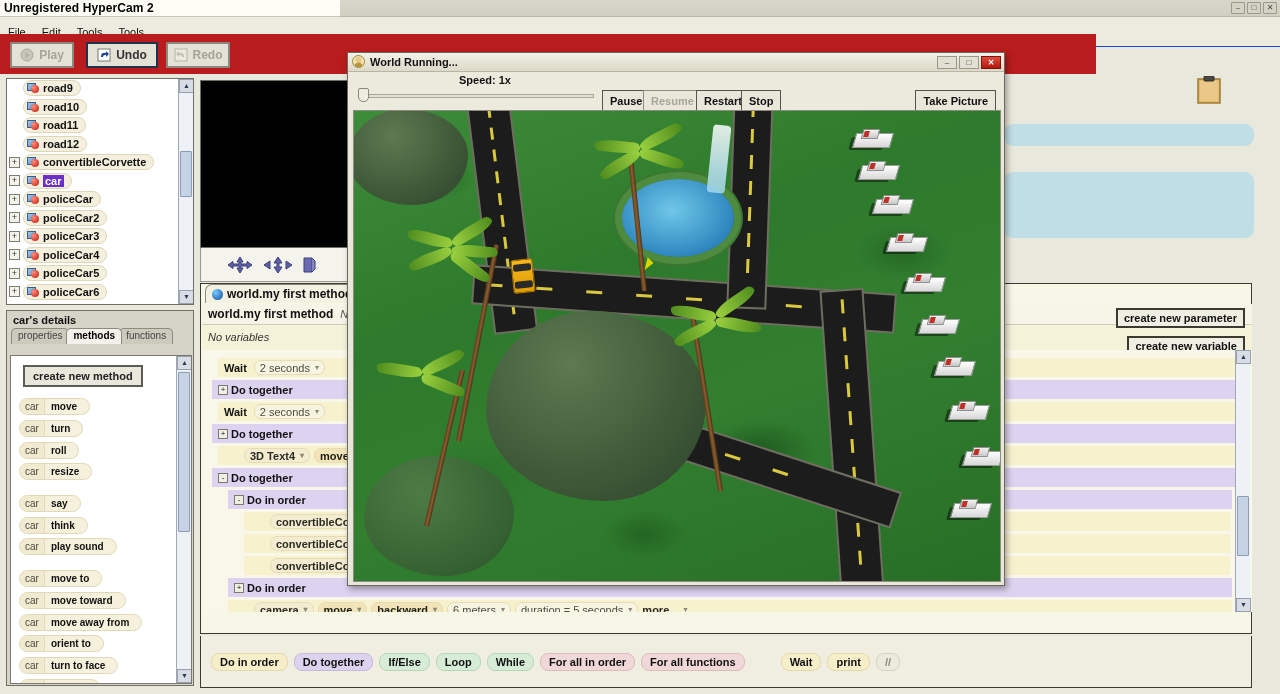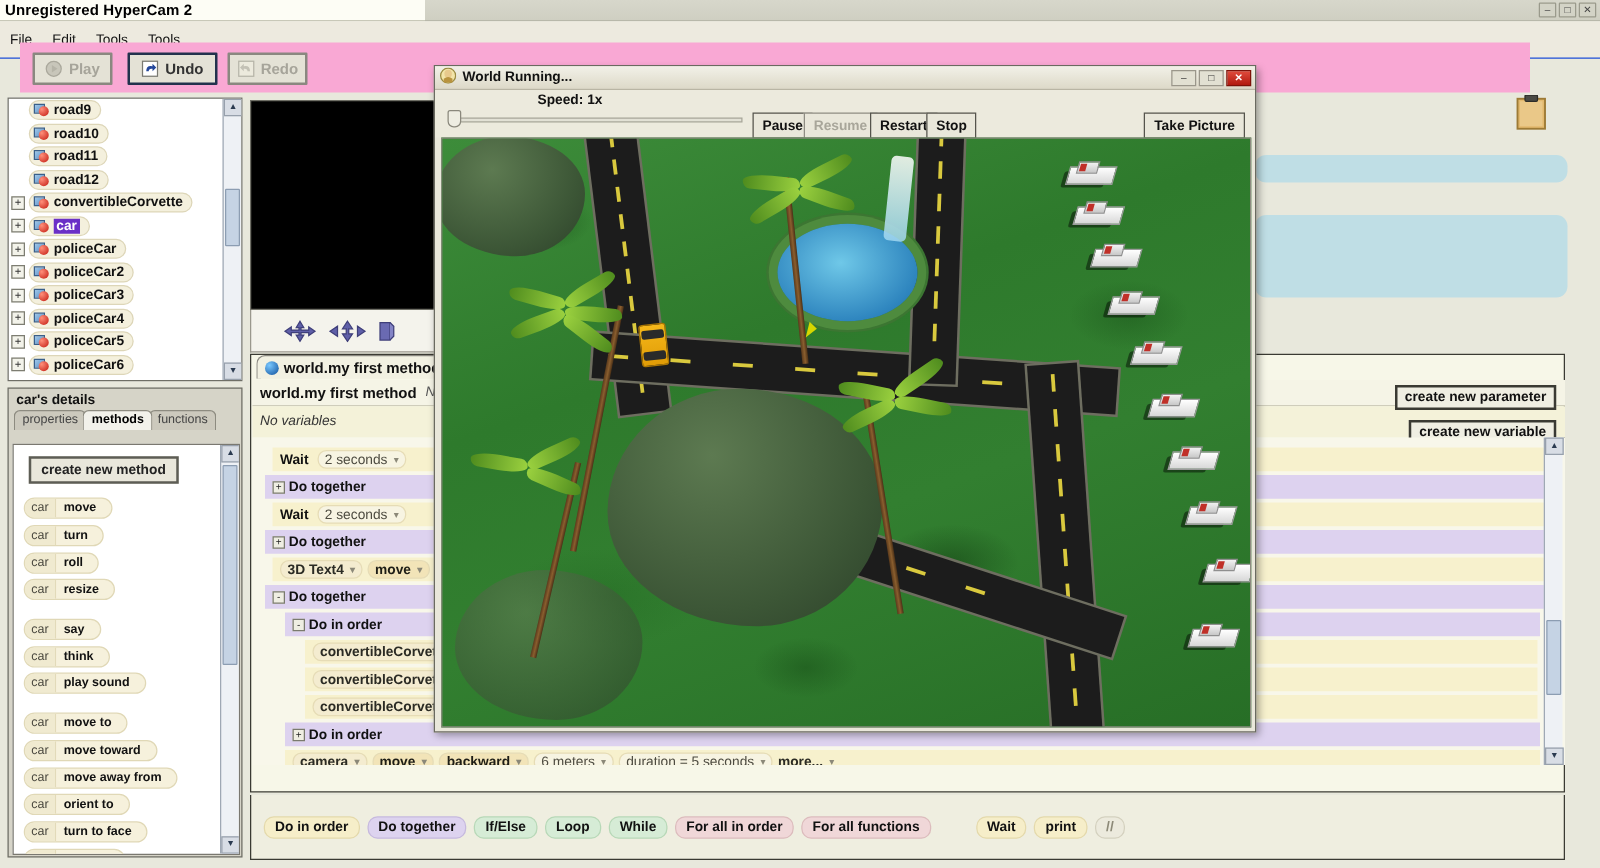--- a/index.html
+++ b/index.html
@@ -44,22 +44,22 @@
   
   #menubar {
     position:absolute; left:0; top:17px; width:1280px; height:30px;
     background:#edeadf; display:flex; align-items:center;
     border-bottom:1px solid #1d4ed8;
   }
   .menu-item { padding:1px 8px; font-size:11px; color:#111; }
 
   
   #toolbar {
-    position:absolute; left:16px; top:34px; width:1208px; height:40px;
-    background:#f9a8d4;
+    position:absolute; left:0; top:34px; width:1096px; height:40px;
+    background:#b91c1c;
   }
   .tbtn {
     position:absolute; top:8px; height:26px;
     border:2px solid #5d5d55; background:#e4e2d6;
     display:flex; align-items:center; justify-content:center; gap:5px;
     font-size:12px; font-weight:bold; color:#333;
     border-radius:1px;
   }
   .tbtn.disabled { color:#a6a49a; border-color:#8a8880; }
   .tbtn .ico { width:14px; height:14px; display:inline-block; }
@@ -219,21 +219,21 @@
   .pm {
     width:10px; height:10px; border:1px solid #7a7a6e; background:#efeee2;
     font-size:8px; line-height:8px; text-align:center; margin-right:3px;
     color:#222;
   }
   .tile {
     display:flex; align-items:center; height:15px; border-radius:7px;
     background:#f5edd2; border:1px solid #e6dcb6; padding:0 5px;
     font-size:11px; margin-right:4px;justify-content:space-between;
   }
-  .tile.obj { background:#f4ecd0; font-weight:bold; color:#2b2b24; }
+  .tile.obj { background:#f4ecd0; font-weight:bold; color:#2b2b24;margin-left:20px; }
   .tile.verb{ background:#f2e4b8; font-weight:bold; color:#1d1d16; }
   .tile.val { background:#f7f4e2; color:#4d4b40; }
   .tile .caret { margin-left:5px; color:#8b8878; font-size:8px; }
   .more { font-size:11px; font-weight:bold; color:#2b2b24; }
 
   
   #palette {
     position:absolute; left:200px; top:636px; width:1052px; height:52px;
     background:#efeee0; border:1px solid #3a3a33; border-top:none;
     display:flex; align-items:center; padding-left:10px; gap:6px;
@@ -271,21 +271,21 @@
     font-size:8px; color:#333; text-align:center; line-height:11px;
   }
   .rwb.close { background:linear-gradient(to bottom,#e04b3c,#b11a10);
                color:#fff; font-weight:bold; border-color:#7e1108; }
 
   #run-toolbar {
     position:absolute; left:0; top:19px; width:100%; height:38px;
     background:#eceadd;
   }
   #speed-label {
-    position:absolute; left:82px; top:2px; font-size:11px;
+    position:absolute; left:111px; top:2px; font-size:11px;
     font-weight:bold; color:#111;
   }
   #speed-slider {
     position:absolute; left:10px; top:18px; width:238px; height:10px;
   }
   #speed-track {
     position:absolute; left:4px; top:4px; width:232px; height:4px;
     background:#e2e1d5; border:1px solid #a9a79a;
   }
   #speed-thumb {

